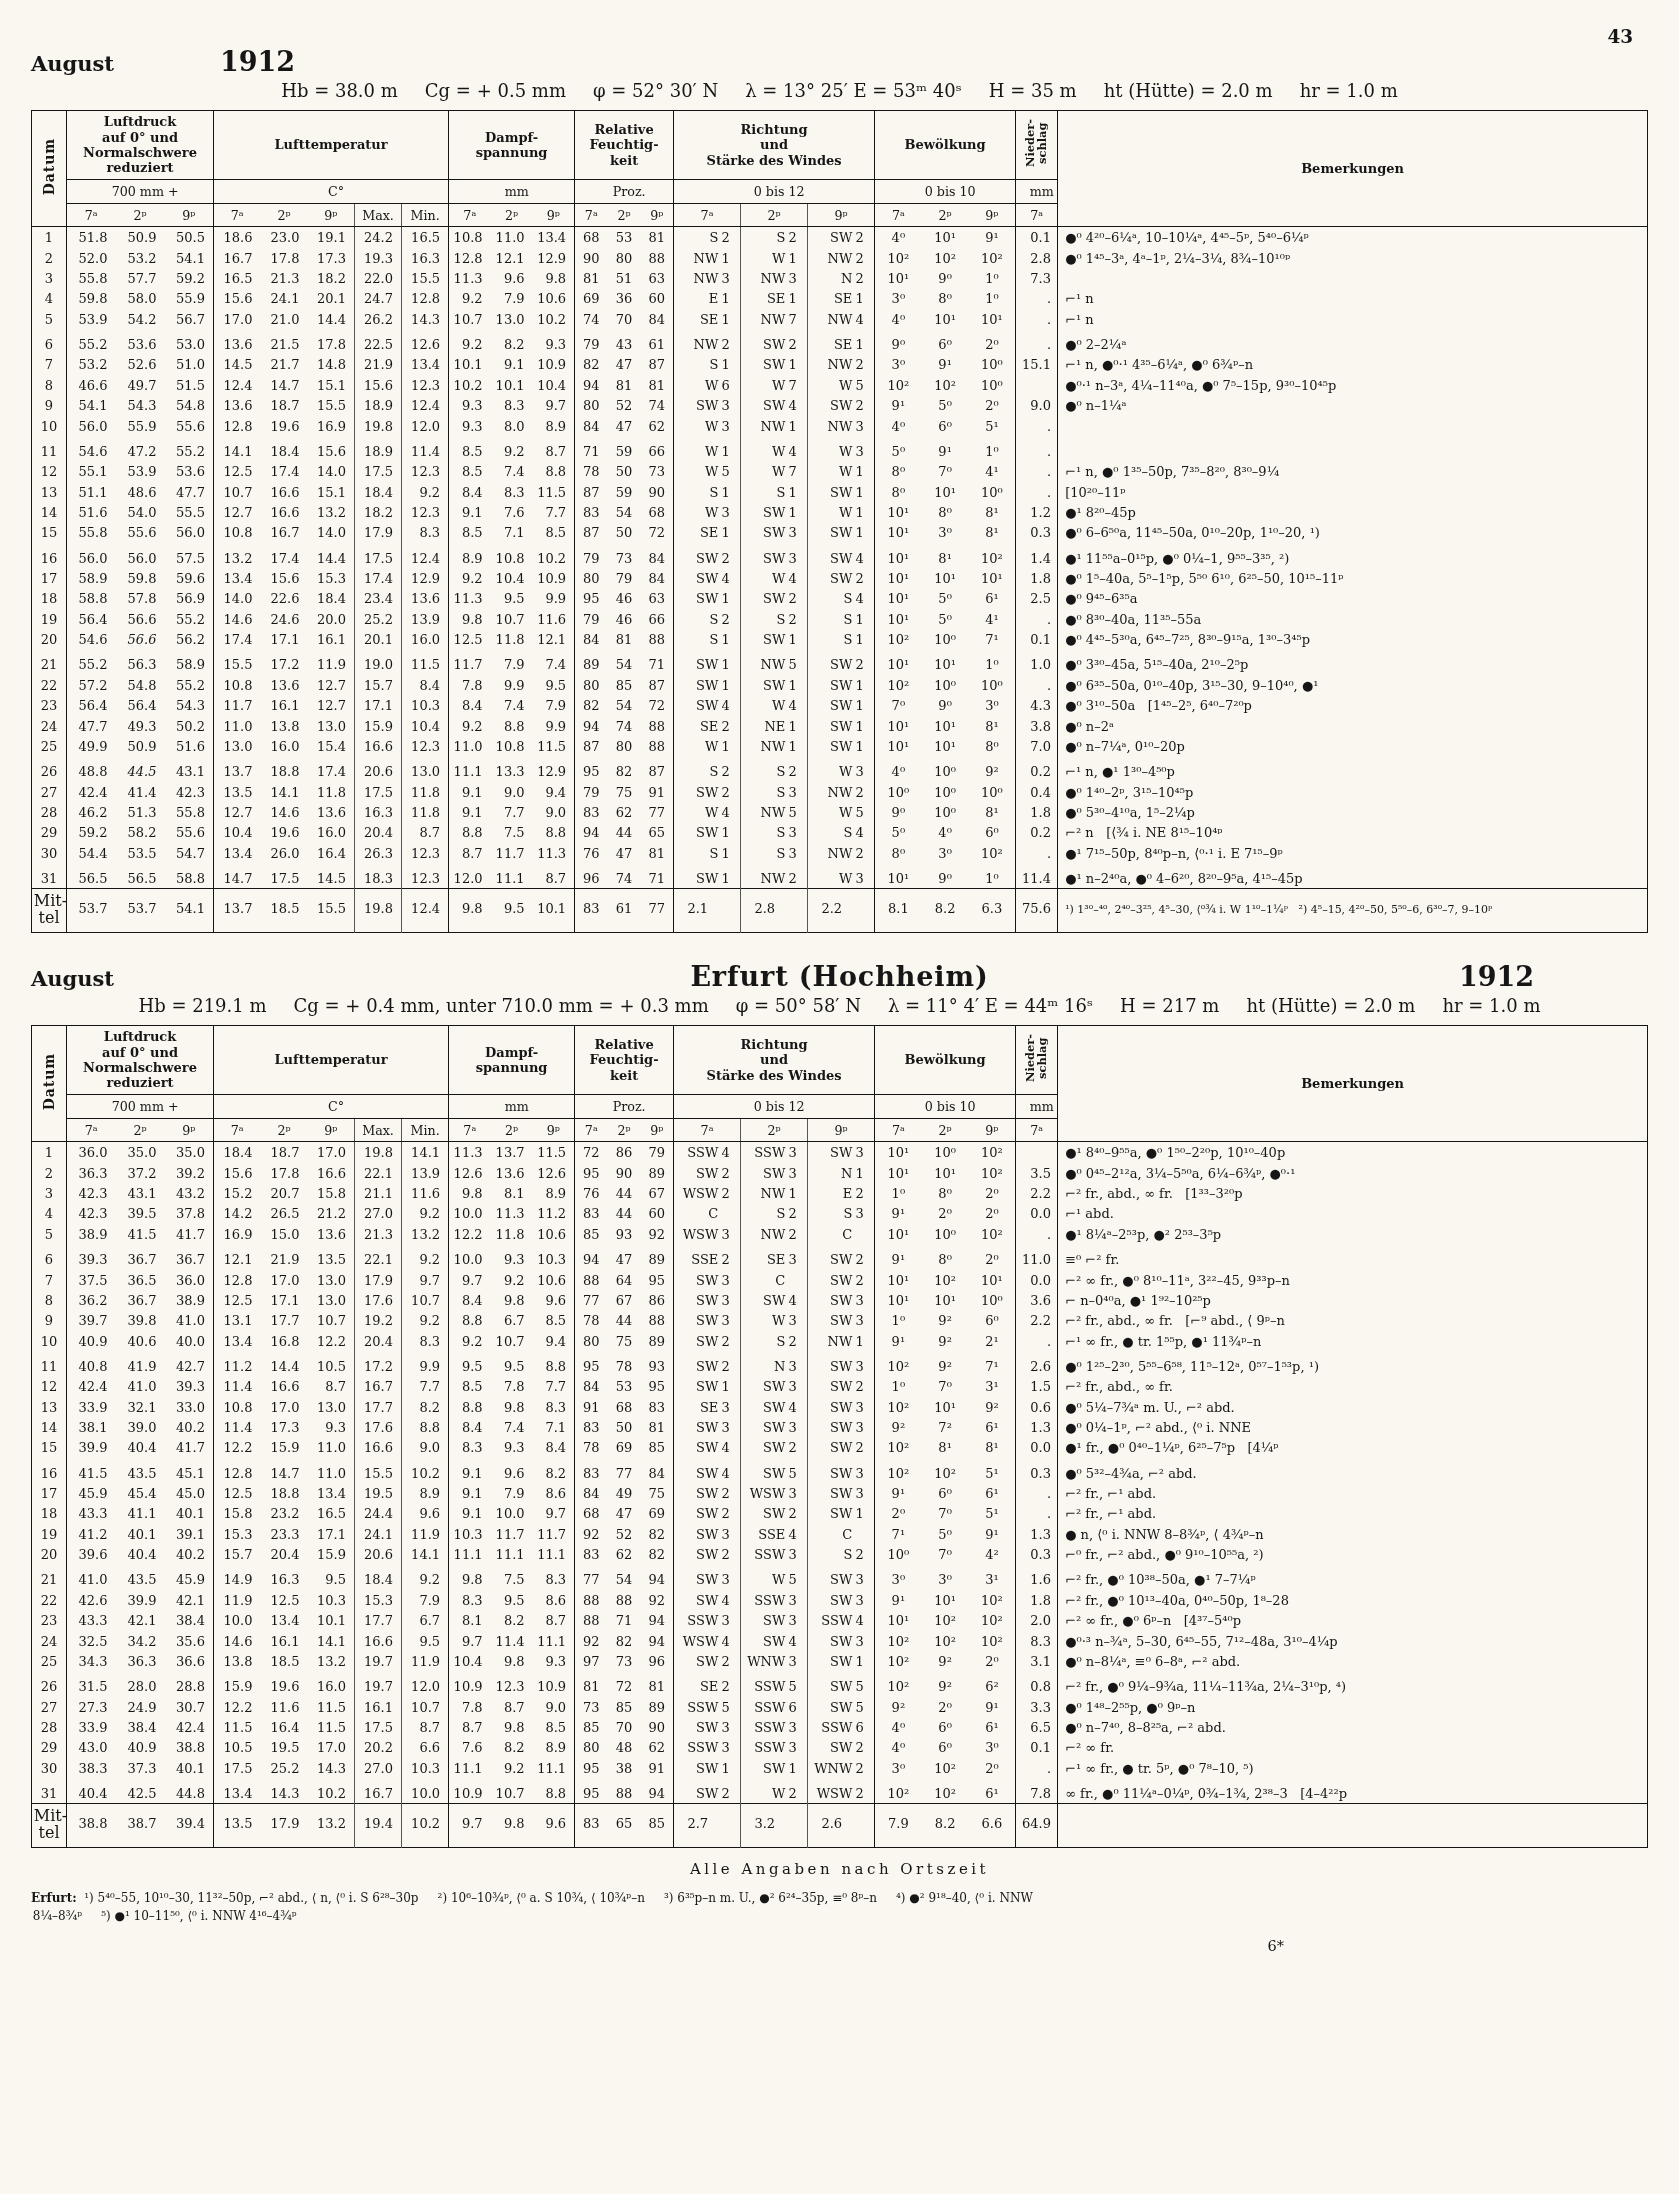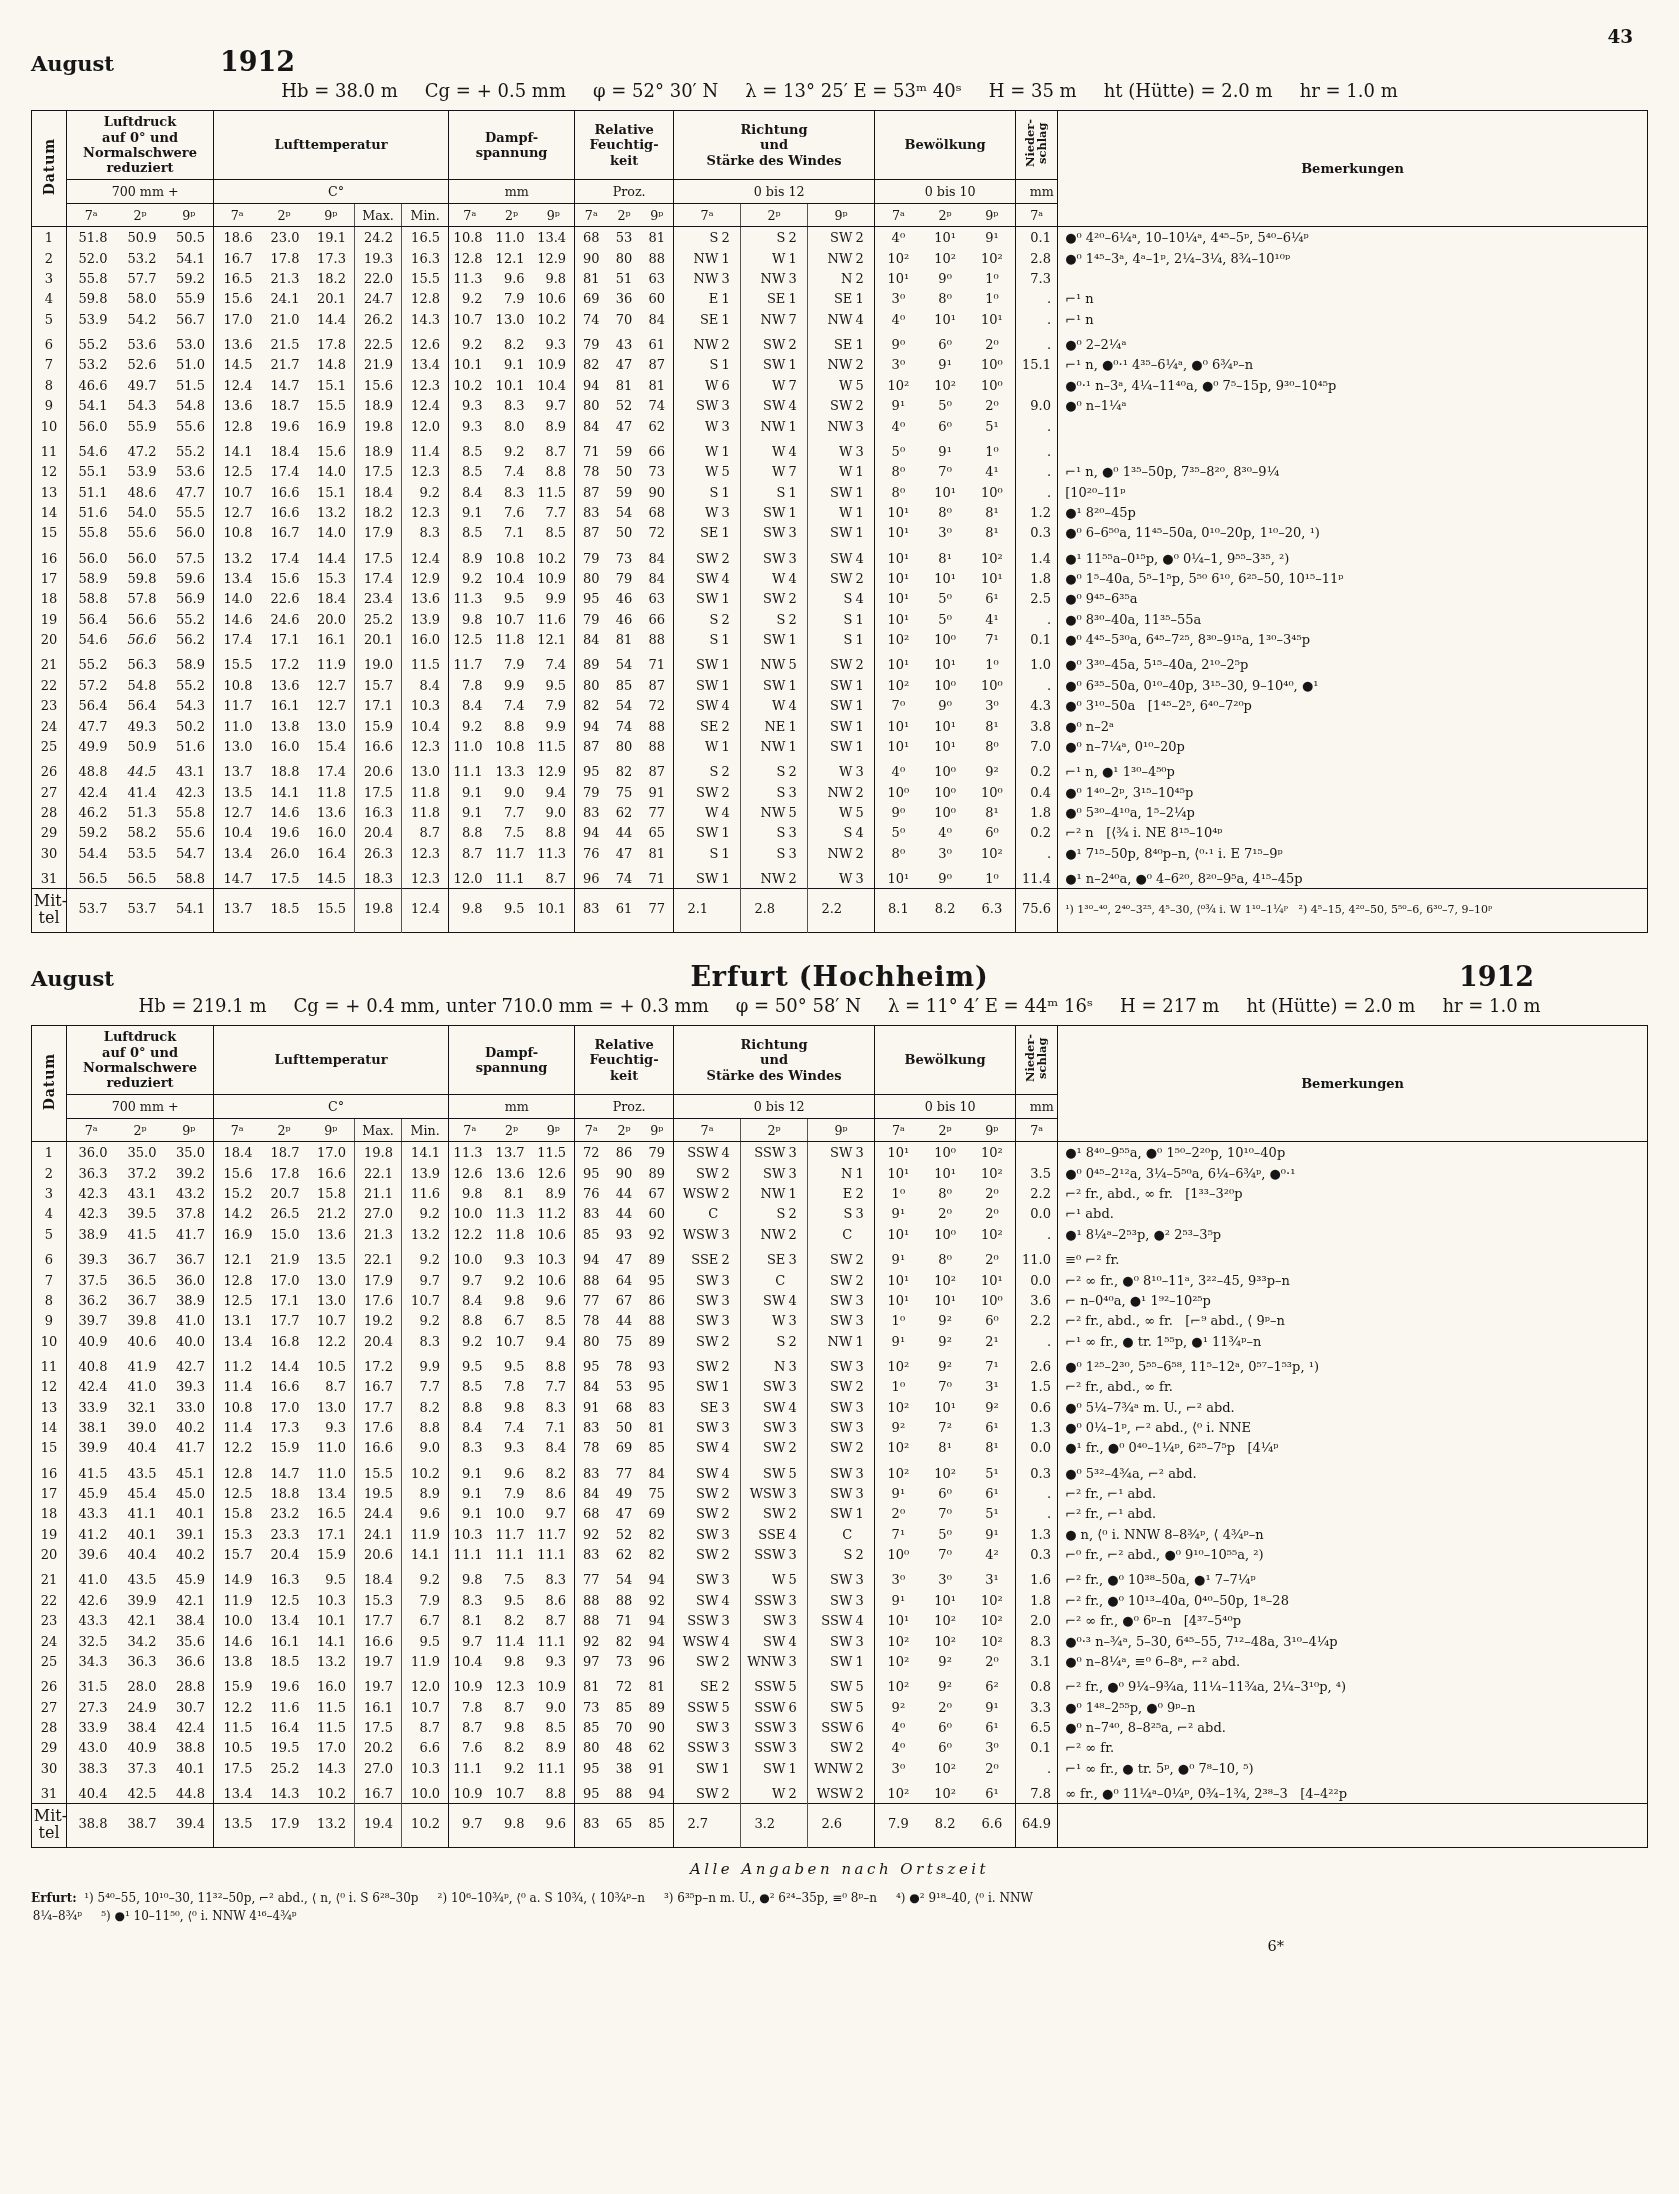--- a/index.html
+++ b/index.html
@@ -48,21 +48,21 @@
   td.precip{text-align:right;padding-right:6.1px;}
   td.remarks{text-align:left;font-size:11.4px;padding-left:7px;white-space:pre;overflow:hidden;}
   tr.gap td{padding-top:8px;}
   tr.mittel td{border-top:0.9px solid #141414;padding-top:3.5px;padding-bottom:5.3px;vertical-align:middle;}
   tr.mittel td.datum{font-size:16px;line-height:1.05;}
   tr.mittel td.wdir{text-align:center;font-size:13px;padding-right:0;}
   tr.mittel td.remarks{white-space:pre-wrap;font-size:11px;line-height:1.25;}
   .b{font-weight:bold;}
   .i{font-style:italic;}
 
-  .ortszeit{text-align:center;font-style:italic;font-size:15px;letter-spacing:3.5px;margin:12.3px 0 11.4px 0;}
+  .ortszeit{text-align:center;font-size:15px;letter-spacing:3.5px;margin:12.3px 0 11.4px 0;}
   .footnotes{font-size:12px;line-height:1.5;margin-top:2.6px;}
   .fn-line{white-space:pre-wrap;}
   .fn-label{font-weight:bold;}
   .fn-indent{padding-left:1.8px;}
   .printers-mark{text-align:right;padding-right:364px;font-size:14.5px;margin-top:13px;}
 </style>
 </head>
 <body>
 
 <div class="page">

